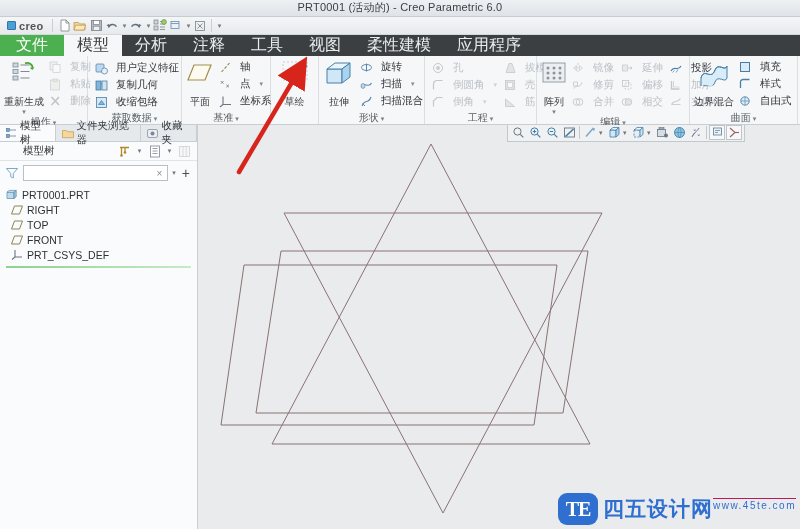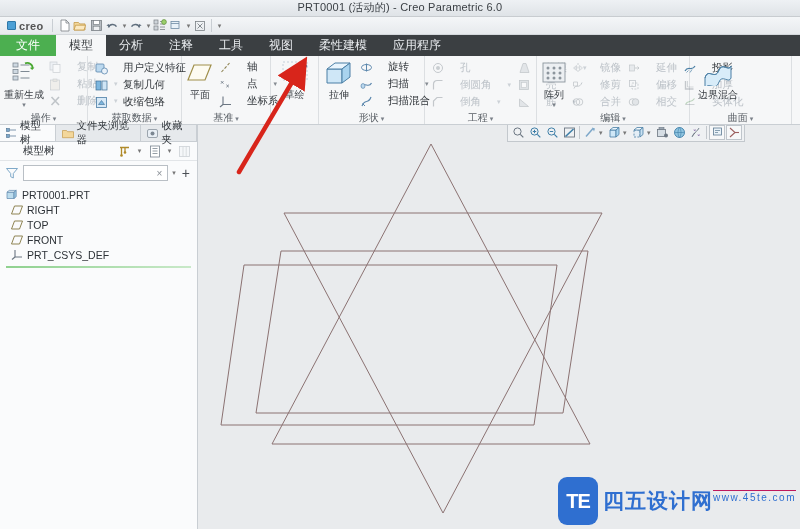--- a/index.html
+++ b/index.html
@@ -27,41 +27,41 @@
   .creo-logo{ display:flex; align-items:center; gap:3px; padding:0 6px 0 3px; }
   .creo-logo .sq{ width:9px;height:9px;background:#4b9fd5;border:1px solid #2f78a8;border-radius:1px;}
   .creo-logo .txt{ font-size:11px;color:#555;font-weight:bold;letter-spacing:.3px;}
   .qsep{ width:1px;height:13px;background:#c9ced3;margin:0 3px;}
   .qicon{ width:16px;height:15px;display:inline-flex;align-items:center;justify-content:center;
     border:1px solid transparent;border-radius:2px;}
   .qcaret{ font-size:7px;color:#777;width:8px;text-align:center;}
   
   #tabs{ height:21px; background:#3b3f42; display:flex; align-items:stretch; }
   .tab{ display:flex;align-items:center;justify-content:center;padding:0 13px;
-    color:#e9ecef;font-size:12px; cursor:default;}
+    color:#e9ecef;font-size:16px; cursor:default;}
   .tab.file{ background:#4caf50; color:#fff; padding:0 16px; font-weight:normal;}
   .tab.active{ background:#f6f7f8; color:#3b3f42; }
   
   #ribbon{ height:69px; background:#f6f7f8; border-bottom:1px solid #c9ced3;
     display:flex; align-items:stretch; position:relative; }
   .rgroup{ display:flex; flex-direction:column; justify-content:space-between;
     padding:2px 4px 0 4px; border-right:1px solid #dcdfe2; position:relative; }
   .rgroup:last-child{ border-right:none; }
   .rgrow{ display:flex; align-items:flex-start; gap:2px; flex:1; }
   .glabel{ text-align:center; font-size:10px; color:#5a6066; padding-bottom:1px; height:13px; line-height:13px;}
   .glabel .cd{ font-size:7px; color:#7a8088; margin-left:2px;}
   
   .bigbtn{ width:44px; display:flex; flex-direction:column; align-items:center;
     justify-content:flex-start; padding-top:1px; cursor:default;}
   .bigbtn .bi{ height:28px; display:flex;align-items:center;justify-content:center;}
-  .bigbtn .bl{ font-size:10px; color:#3a3f44; margin-top:1px; white-space:nowrap;}
+  .bigbtn .bl{ font-size:10px; color:#3a3f44; margin-top:8px; white-space:nowrap;}
   .bigbtn .bc{ font-size:7px; color:#7a8088; line-height:6px;}
   
   .scol{ display:flex; flex-direction:column; gap:1px; padding-top:1px;}
-  .sbtn{ display:flex; align-items:center; gap:15px; height:16px; padding:0 2px; cursor:default;
+  .sbtn{ display:flex; align-items:center; gap:8px; height:16px; padding:0 2px; cursor:default;
     white-space:nowrap;}
   .sbtn .si{ width:14px;height:14px;display:flex;align-items:center;justify-content:center;}
   .sbtn .sl{ font-size:10.5px; color:#33383d; }
   .sbtn .sc{ font-size:7px; color:#858b92; margin-left:1px;}
   .sbtn.dim .sl{ color:#bcc2c8; }
   .sbtn.dim .sc{ color:#ccd1d6; }
   svg{ display:block; }
   .dimsvg{ opacity:.32; }
   
   #main{ position:absolute; left:0; top:125px; right:0; bottom:0; display:flex; }
@@ -93,23 +93,23 @@
   #gtoolbar{ position:absolute; left:309px; top:-2px; height:19px; background:#eff1f3;
     border:1px solid #c3c8cd; display:flex; align-items:center; padding:0 2px; gap:1px;}
   .gbtn{ width:16px;height:15px;display:flex;align-items:center;justify-content:center;
     border:1px solid transparent;}
   .gbtn.framed{ border:1px solid #bfc5cb; background:#f7f8f9;}
   .gsep{ width:1px;height:13px;background:#c3c8cd;margin:0 1px;}
   
   #arrow{ position:absolute; left:0; top:0; pointer-events:none; }
   
   #watermark{ position:absolute; right:4px; bottom:4px; display:flex; align-items:center; gap:5px;}
-  #watermark .badge{ width:40px;height:48px;border-radius:9px;background:#2f6fd0;
+  #watermark .badge{ width:40px;height:32px;border-radius:9px;background:#2f6fd0;
     display:flex;align-items:center;justify-content:center;color:#fff;font-weight:bold;
-    font-size:20px; letter-spacing:-1px; font-family:Liberation Sans, sans-serif;}
+    font-size:20px; letter-spacing:-1px; font-family:Liberation Serif, serif;}
   #watermark .wtext{ display:flex; flex-direction:row; }
   #watermark .cn{ font-size:21px; color:#2f6fd0; font-weight:bold; letter-spacing:1px; line-height:22px;}
   #watermark .url{ font-size:10px; color:#2f6fd0; font-weight:normal; letter-spacing:1.5px;
     border-top:1px solid #be185d; text-align:center; line-height:13px;}
 </style>
 </head>
 <body>
 
 <div id="titlebar">
   <span class="title">PRT0001 (活动的) - Creo Parametric 6.0</span>
@@ -578,20 +578,47 @@
     <div class="rgrow">
       <div class="bigbtn" style="width:48px">
         <span class="bi">
           <svg width="32" height="26" viewBox="0 0 32 26">
               <path d="M3 18c3-11 10 3 14-8 3-8 10 2 12-4v12c-2 6-9-4-12 4-4 11-11-3-14 8z" fill="#d8ecf9" stroke="#4a7fa5" stroke-width="1"></path>
               <path d="M3 18c3-11 10 3 14-8 3-8 10 2 12-4" fill="none" stroke="#4a7fa5" stroke-width="1"></path>
             </svg>
         </span>
         <span class="bl">边界混合</span>
       </div>
+      <div class="scol">
+        <div class="sbtn">
+          <span class="si">
+            <svg width="12" height="12" viewBox="0 0 12 12">
+                <rect x="1.5" y="1.5" width="9" height="9" fill="#d8ecf9" stroke="#4a7fa5" stroke-width="1"></rect>
+              </svg>
+          </span>
+          <span class="sl">填充</span>
+        </div>
+        <div class="sbtn">
+          <span class="si">
+            <svg width="12" height="12" viewBox="0 0 12 12">
+                <path d="M1.5 10V4a2.5 2.5 0 012.5-2.5h6.5" fill="none" stroke="#4a7fa5" stroke-width="1.3"></path>
+              </svg>
+          </span>
+          <span class="sl">样式</span>
+        </div>
+        <div class="sbtn">
+          <span class="si">
+            <svg width="12" height="12" viewBox="0 0 12 12">
+                <circle cx="6" cy="6" r="4.2" fill="#d8ecf9" stroke="#4a7fa5" stroke-width=".9"></circle>
+                <path d="M2 6h8M6 2v8" stroke="#4a7fa5" stroke-width=".6"></path>
+              </svg>
+          </span>
+          <span class="sl">自由式</span>
+        </div>
+      </div>
     </div>
     <div class="glabel">
       <span>曲面</span><span class="cd">▾</span>
     </div>
   </div>
 
   <div class="rgroup" style="flex:1">
     
     
   </div>

